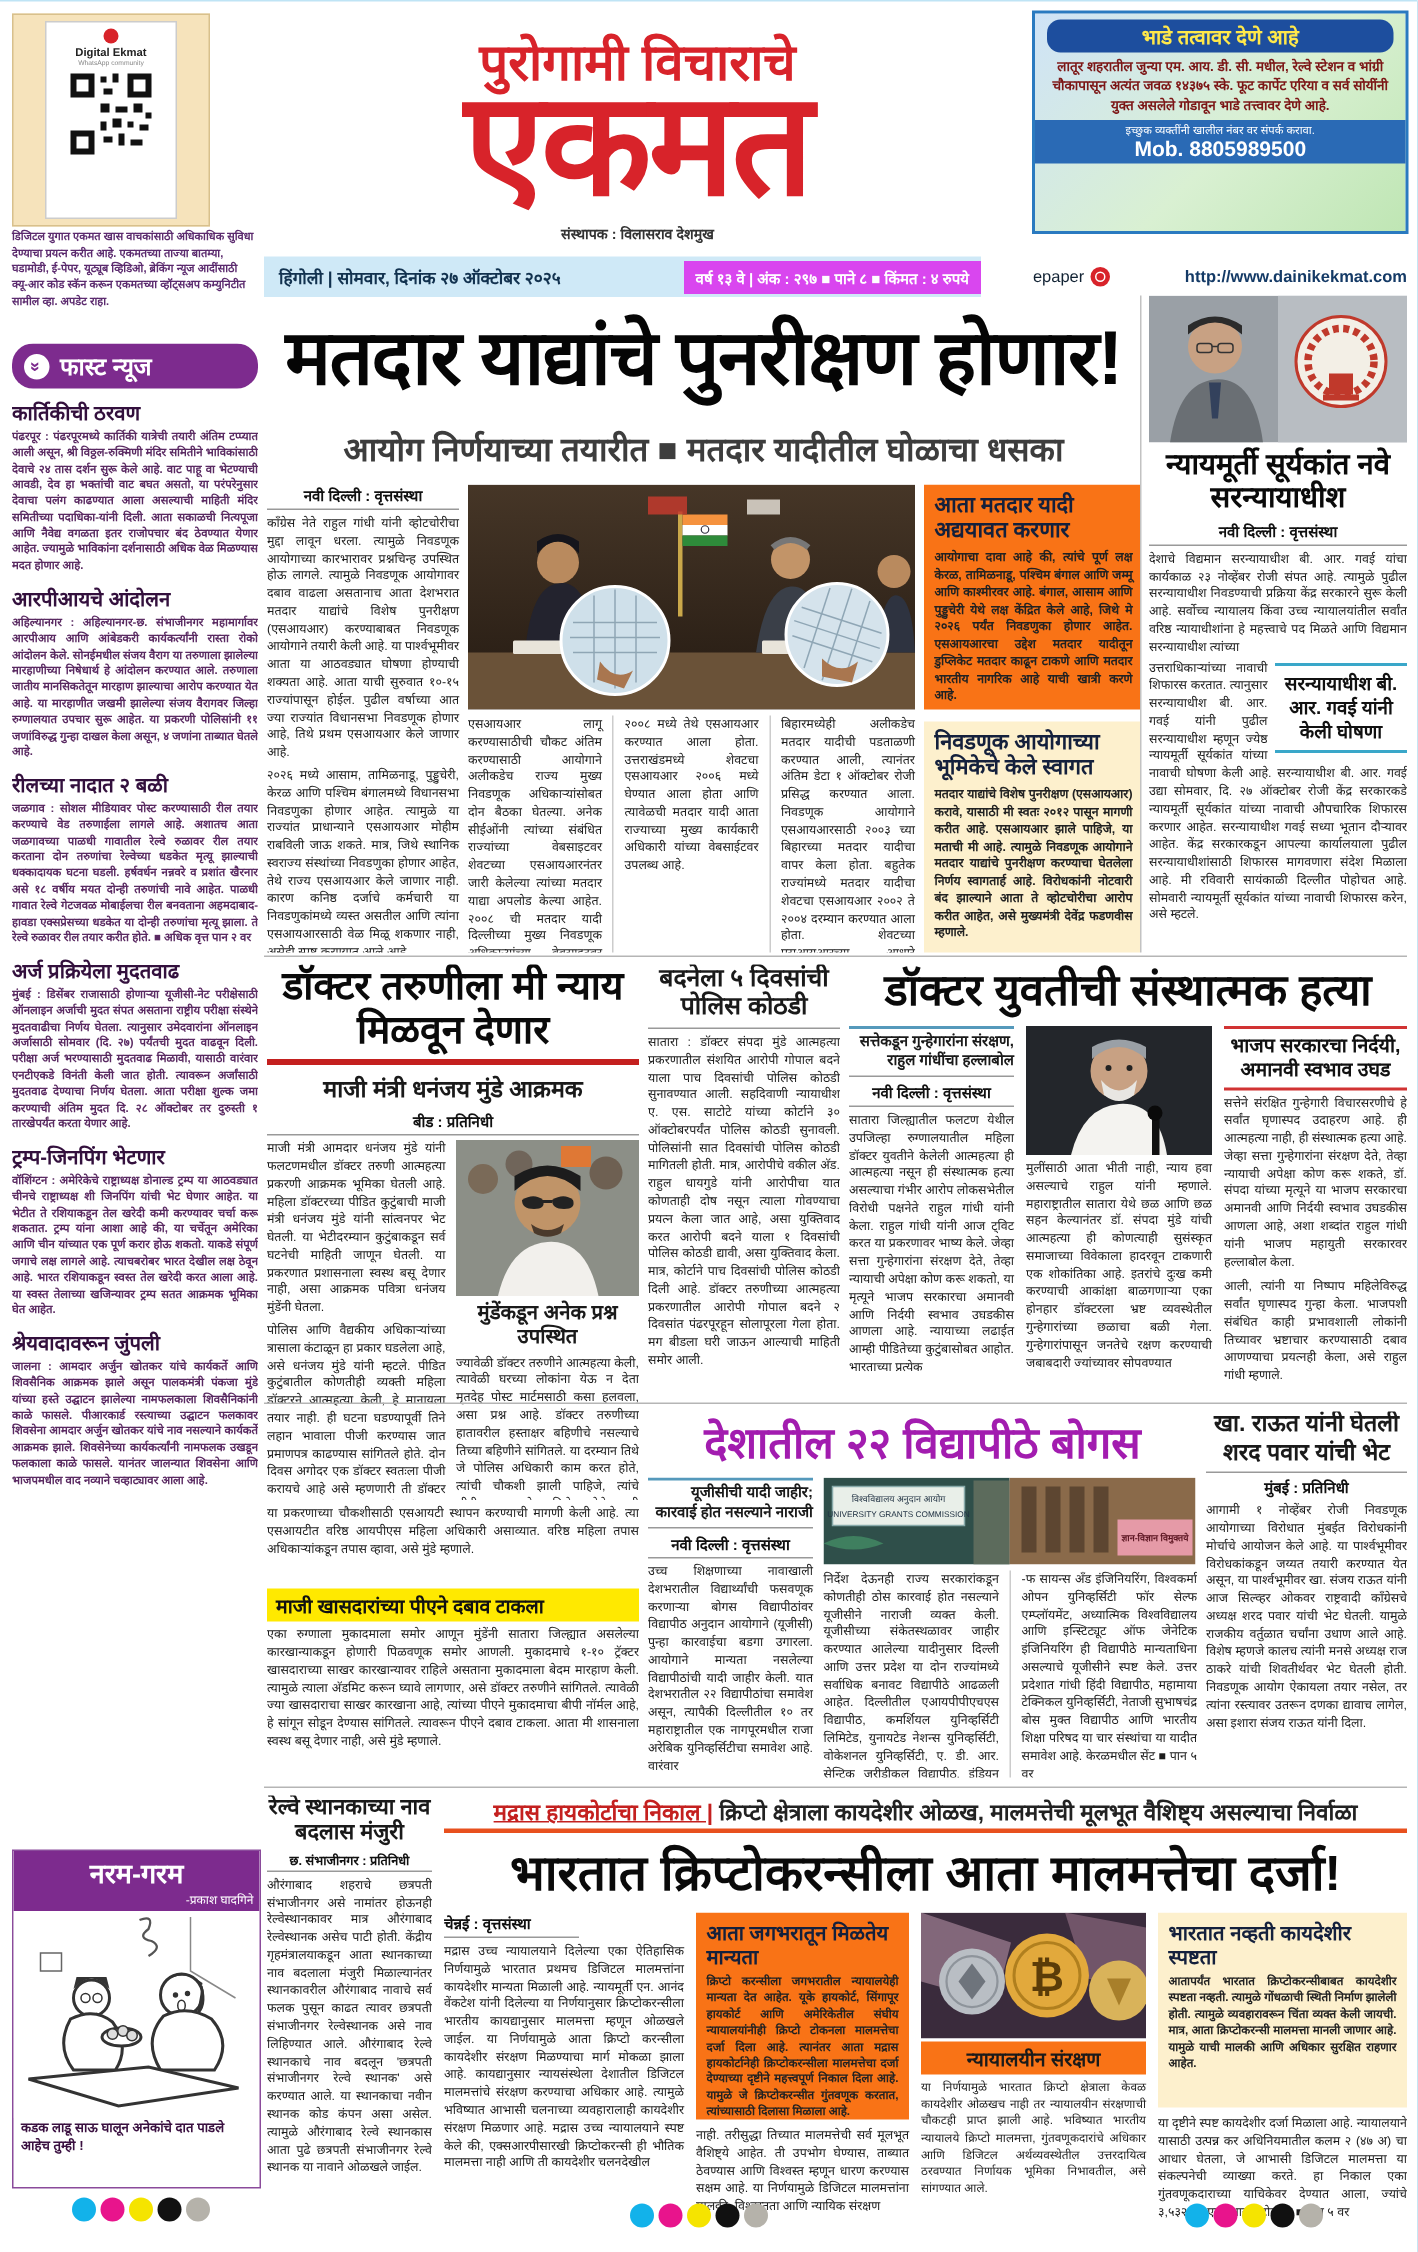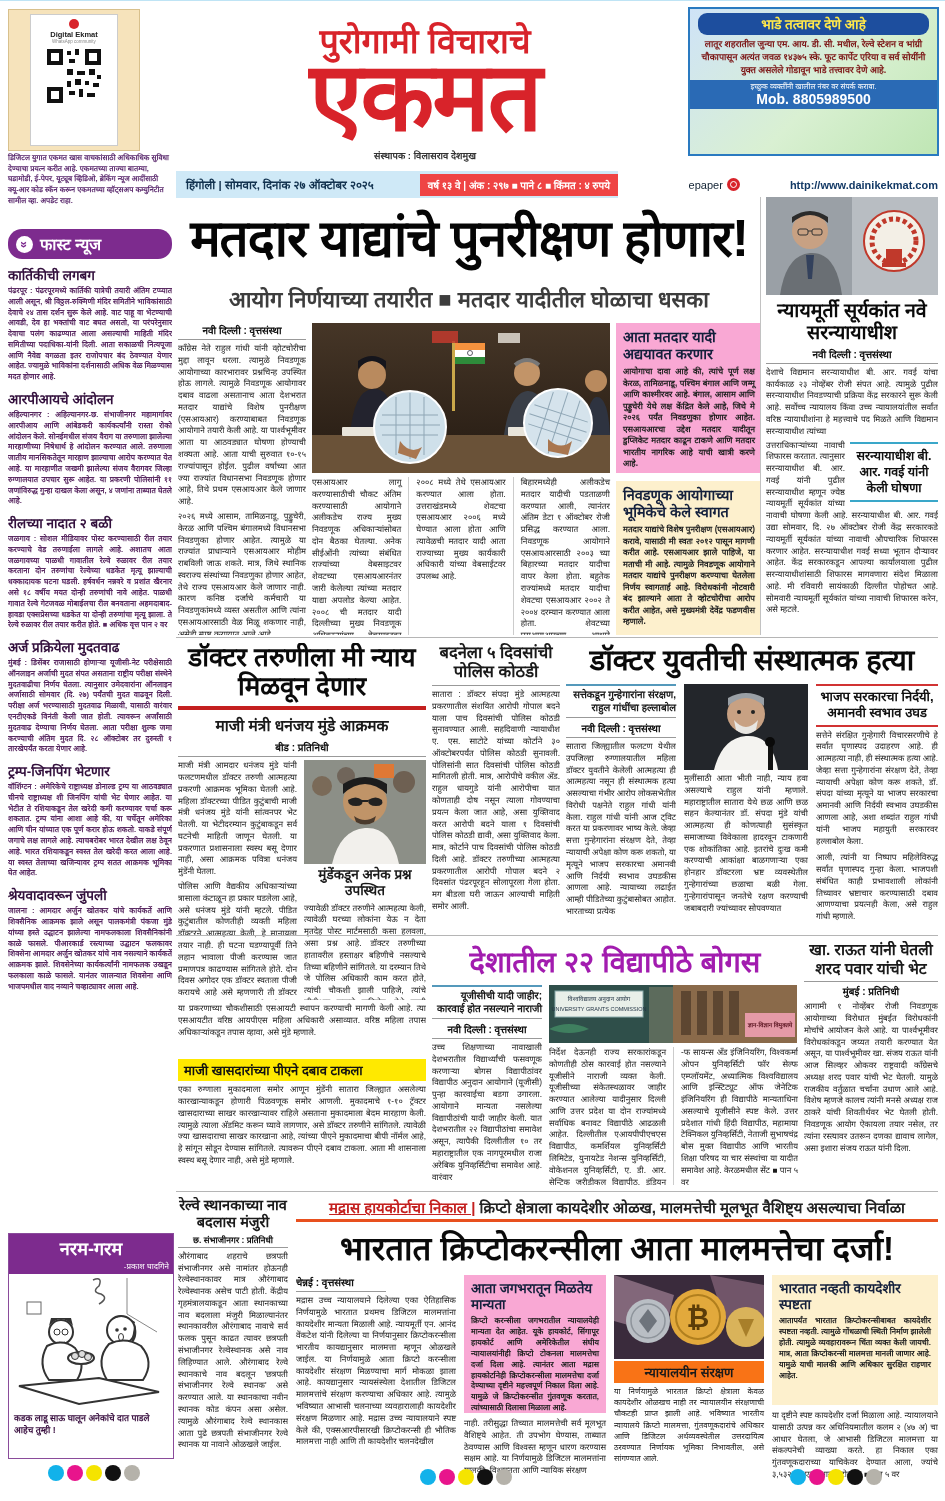--- a/index.html
+++ b/index.html
@@ -21,23 +21,23 @@
               font-weight:700;color:#d8232a;letter-spacing:-2px;}
   .founder{left:280px;top:148px;width:290px;text-align:center;font-size:9.5px;font-weight:bold;color:#333;}
   .adbox{left:688px;top:6px;width:247px;height:145px;border:2px solid #2a7ac0;
          background:linear-gradient(135deg,#cfe3f7 0%,#d9f0d2 55%,#bfe6b4 100%);text-align:center;}
   .adtitle{margin:4px 8px 2px;background:#1d4e9e;color:#ffe84a;font-weight:900;font-size:13.5px;
            border-radius:9px;padding:2px 0;}
   .adbody{font-size:9px;font-weight:bold;color:#7c1616;line-height:1.45;padding:1px 6px;}
   .adfoot{background:#2a6ab5;color:#fff;margin-top:2px;}
   .adfoot .l1{font-size:7.5px;padding-top:1px;}
   .adfoot .l2{font-size:14px;font-weight:900;padding:0 0 2px;}
-  .dateline{left:176px;top:170px;width:442px;height:27px;background:#cfe9f7;display:flex;align-items:center;}
+  .dateline{left:176px;top:170px;width:478px;height:27px;background:#cfe9f7;display:flex;align-items:center;}
   .date-txt{font-size:11.5px;font-weight:bold;color:#12324f;padding-left:10px;flex:1;}
-  .edition{background:#ef4444;color:#fff;font-size:10px;font-weight:bold;padding:4px 8px;white-space:nowrap;}
+  .edition{background:#d946ef;color:#fff;font-size:10px;font-weight:bold;padding:4px 8px;white-space:nowrap;}
   .epaper{left:664px;top:170px;width:274px;height:27px;display:flex;align-items:center;justify-content:flex-end;gap:4px;font-size:11px;color:#123;}
   .ep-ic{width:13px;height:13px;border-radius:50%;background:#d8232a;display:inline-block;position:relative;}
   .ep-ic:after{content:"";position:absolute;left:3px;top:3px;width:7px;height:7px;border-radius:50%;border:1.5px solid #fff;box-sizing:border-box;}
   
   .fn-wrap{left:8px;top:228px;width:164px;height:1000px;overflow:hidden;}
   .fn-head{background:#7d2b8e;color:#fff;border-radius:14px;font-size:16px;font-weight:900;
            display:flex;align-items:center;gap:7px;padding:4px 8px;}
   .fn-chev{width:17px;height:17px;border-radius:50%;background:#fff;color:#7d2b8e;font-weight:900;
            display:flex;align-items:center;justify-content:center;font-size:12px;transform:rotate(90deg);}
   .fn-item{margin-top:7px;}
@@ -49,21 +49,21 @@
   .ct-credit{font-size:8px;text-align:right;}
   .ct-cap{font-size:8.8px;font-weight:bold;color:#3a1040;padding:1px 5px;line-height:1.35;}
   .dots{display:flex;gap:3px;}
   .dot{width:16px;height:16px;border-radius:50%;}
   
   .byline{font-size:10px;font-weight:bold;text-align:center;color:#111;padding-bottom:2px;margin-bottom:3px;border-bottom:1px solid #999;}
   .b8{font-size:8.3px;line-height:1.42;text-align:justify;color:#1c1c1c;}
   .cols{display:flex;gap:7px;}
   .cols>div{flex:1;min-width:0;}
   .vr{border-left:1px solid #ccc;padding-left:7px;}
-  .box-blue{background:#f9a8d4;padding:6px 7px;}
+  .box-blue{background:#f97316;padding:6px 7px;}
   .box-cream{background:#fdf0cd;padding:6px 7px;}
   .box-t{font-size:14.5px;font-weight:900;color:#14203c;line-height:1.15;margin-bottom:4px;}
   .box-b{font-size:8.2px;font-weight:bold;line-height:1.4;text-align:justify;color:#222;}
   .lead-hl{left:178px;top:200px;width:582px;text-align:center;font-size:51px;font-weight:900;color:#050505;letter-spacing:-1px;}
   .lead-sub{left:184px;top:282px;width:570px;text-align:center;font-size:22px;font-weight:800;color:#3d3d3d;}
   .pullquote{float:right;width:84px;border-top:2px solid #3aa7c9;border-bottom:2px solid #3aa7c9;
              font-size:12.5px;font-weight:900;text-align:center;color:#111;padding:4px 2px;margin:2px 0 3px 5px;line-height:1.3;}
   .hl-strip{background:#ffe900;font-weight:900;font-size:13px;color:#111;padding:2px 6px;margin:4px 0 3px;}
   .subhead-blue{border-top:2px solid #5599bb;border-bottom:1px solid #999;font-size:10px;font-weight:900;
                 text-align:right;padding:3px 0;margin-bottom:3px;line-height:1.25;}
@@ -133,21 +133,21 @@
     <span class="ep-ic"></span>
     <span style="font-weight:bold;color:#143a66;padding-left:46px;">http://www.dainikekmat.com</span>
   </div>
 
   <div class="abs fn-wrap">
     <div class="fn-head">
       <span class="fn-chev">»</span>
       <span>फास्ट न्यूज</span>
     </div>
     <div class="fn-item">
-      <div class="fn-title">कार्तिकीची लगबग</div>
+      <div class="fn-title">कार्तिकीची ठरवण</div>
       <div class="fn-body">पंढरपूर : पंढरपूरमध्ये कार्तिकी यात्रेची तयारी अंतिम टप्प्यात आली असून, श्री विठ्ठल-रुक्मिणी मंदिर समितीने भाविकांसाठी देवाचे २४ तास दर्शन सुरू केले आहे. वाट पाहू वा भेटण्याची आवडी, देव हा भक्तांची वाट बघत असतो, या परंपरेनुसार देवाचा पलंग काढण्यात आला असल्याची माहिती मंदिर समितीच्या पदाधिका-यांनी दिली. आता सकाळची नित्यपूजा आणि नैवेद्य वगळता इतर राजोपचार बंद ठेवण्यात येणार आहेत. ज्यामुळे भाविकांना दर्शनासाठी अधिक वेळ मिळण्यास मदत होणार आहे.</div>
     </div>
     <div class="fn-item">
       <div class="fn-title">आरपीआयचे आंदोलन</div>
       <div class="fn-body">अहिल्यानगर : अहिल्यानगर-छ. संभाजीनगर महामार्गावर आरपीआय आणि आंबेडकरी कार्यकर्त्यांनी रास्ता रोको आंदोलन केले. सोनईमधील संजय वैराग या तरुणाला झालेल्या मारहाणीच्या निषेधार्थ हे आंदोलन करण्यात आले. तरुणाला जातीय मानसिकतेतून मारहाण झाल्याचा आरोप करण्यात येत आहे. या मारहाणीत जखमी झालेल्या संजय वैरागवर जिल्हा रुग्णालयात उपचार सुरू आहेत. या प्रकरणी पोलिसांनी ११ जणांविरुद्ध गुन्हा दाखल केला असून, ४ जणांना ताब्यात घेतले आहे.</div>
     </div>
     <div class="fn-item">
       <div class="fn-title">रीलच्या नादात २ बळी</div>
       <div class="fn-body">जळगाव : सोशल मीडियावर पोस्ट करण्यासाठी रील तयार करण्याचे वेड तरुणाईला लागले आहे. अशातच आता जळगावच्या पाळधी गावातील रेल्वे रुळावर रील तयार करताना दोन तरुणांचा रेल्वेच्या धडकेत मृत्यू झाल्याची धक्कादायक घटना घडली. हर्षवर्धन नन्नवरे व प्रशांत खैरनार असे १८ वर्षीय मयत दोन्ही तरुणांची नावे आहेत. पाळधी गावात रेल्वे गेटजवळ मोबाईलचा रील बनवताना अहमदाबाद-हावडा एक्सप्रेसच्या धडकेत या दोन्ही तरुणांचा मृत्यू झाला. ते रेल्वे रुळावर रील तयार करीत होते. ■ अधिक वृत्त पान २ वर</div>
     </div>

